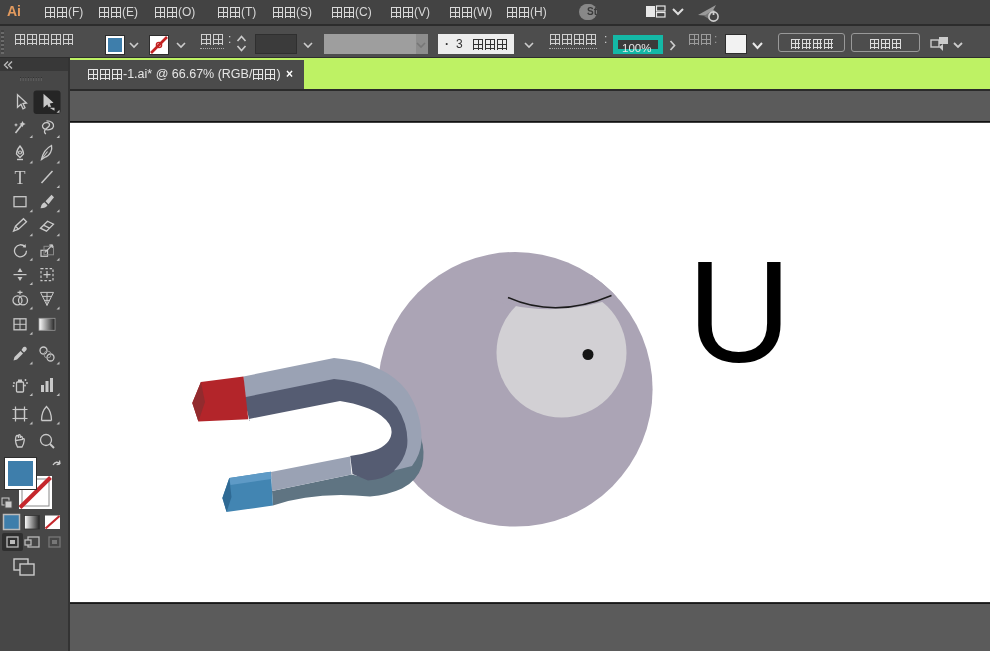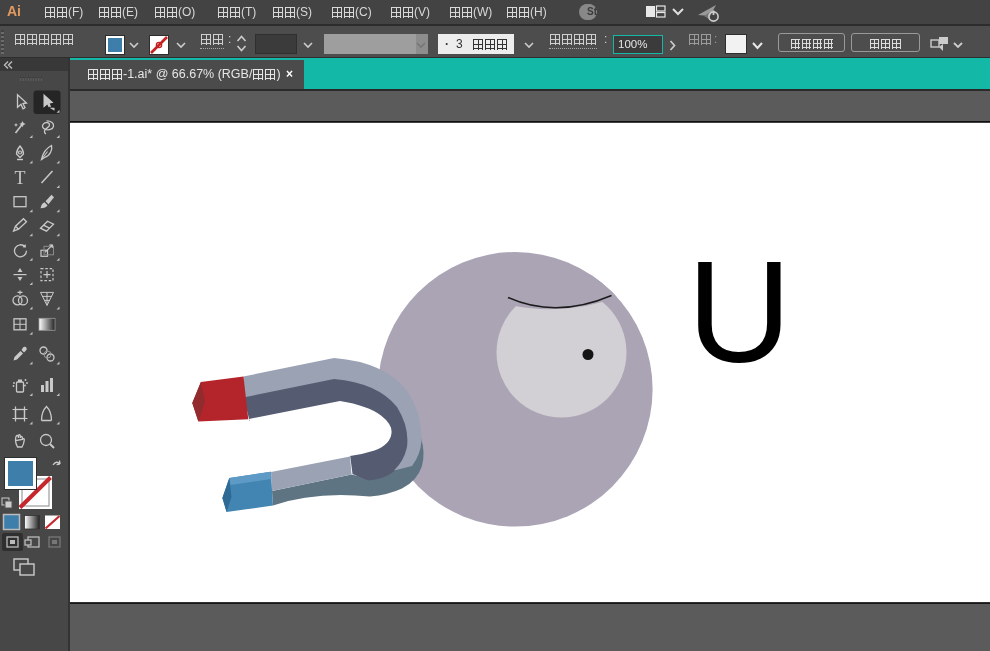--- a/index.html
+++ b/index.html
@@ -16,21 +16,21 @@
 .c.sm{width:9px;height:9.5px;}
 
 #menubar{left:0;top:0;width:990px;height:24px;background:#434343;color:#d8d8d8;font-size:12px;}
 #menubar .item{position:absolute;top:5px;font-size:12px;letter-spacing:0;}
 #ailogo{position:absolute;left:7px;top:3px;color:#e29a5e;font-weight:bold;font-size:14px;}
 .badge{position:absolute;top:4px;width:17px;height:16px;background:#888;color:#3a3a3a;font-size:10px;font-weight:bold;text-align:right;line-height:16px;border-radius:8px;}
 #mline{left:0;top:24px;width:990px;height:2px;background:#2c2c2c;}
 
 #optbar{left:0;top:26px;width:990px;height:32px;background:#4d4d4d;border-bottom:1px solid #2e2e2e;color:#cfcfcf;font-size:12px;}
 
-#tabstrip{left:0;top:58px;width:990px;height:33px;background:#14b8a6;}
+#tabstrip{left:0;top:58px;width:990px;height:33px;background:#bef264;}
 #tab{position:absolute;left:70px;top:2px;width:234px;height:29px;background:#4b4b4b;color:#e5e5e5;font-size:12.5px;line-height:28px;padding-left:17px;}
 #tabline{position:absolute;left:70px;top:31px;width:920px;height:3px;background:#2a2a2a;}
 
 #toolhead{left:0;top:58px;width:68px;height:13px;background:#383838;}
 #tools{left:0;top:71px;width:68px;height:580px;background:#474747;}
 #paneledge{left:68px;top:58px;width:2px;height:593px;background:#333;}
 
 #canvas{left:70px;top:91px;width:920px;height:560px;background:#5b5b5b;}
 </style></head>
 <body>
@@ -101,21 +101,21 @@
 
  <div class="abs" style="left:438px;top:8px;width:76px;height:20px;background:#ededed;color:#333;font-size:12px;line-height:20px;">
    <span style="margin-left:7px;font-weight:bold">·</span><span style="margin-left:7px">3</span>
    <i class="c" style="margin-left:7px"></i><i class="c"></i><i class="c"></i>
  </div>
  <svg class="abs" style="left:524px;top:16px" width="10" height="7" viewBox="0 0 10 7">
         <path d="M1,1 L5,5 L9,1" stroke="#ccc" stroke-width="1.6" fill="none"></path>
       </svg>
  <div class="abs" style="left:549px;top:6px;border-bottom:1px dotted #aaa;padding-bottom:2px"><i class="c"></i><i class="c"></i><i class="c"></i><i class="c"></i></div>
  <div class="abs" style="left:604px;top:6px">:</div>
- <div class="abs" style="left:613px;top:8.5px;width:50px;height:19px;background:#3b3b3b;border:1px solid #14b8a6;color:#e6e6e6;font-size:11.5px;line-height:17px;padding-left:4px">100%</div>
+ <div class="abs" style="left:613px;top:8.5px;width:50px;height:19px;background:#3b3b3b;border:5px solid #14b8a6;color:#e6e6e6;font-size:11.5px;line-height:17px;padding-left:4px">100%</div>
  <svg class="abs" style="left:669px;top:14px" width="7" height="11" viewBox="0 0 7 11">
         <path d="M1.5,1 L5.5,5.5 L1.5,10" stroke="#ccc" stroke-width="1.7" fill="none"></path>
       </svg>
  <div class="abs" style="left:688px;top:6px;color:#9b9b9b"><i class="c"></i><i class="c"></i></div>
  <div class="abs" style="left:714px;top:6px;color:#9b9b9b">:</div>
  <div class="abs" style="left:726px;top:9px;width:20px;height:18px;background:#f2f2f2;outline:1px solid #2e2e2e"></div>
  <svg class="abs" style="left:752px;top:16px" width="11" height="8" viewBox="0 0 11 8">
         <path d="M1,1 L5.5,6 L10,1" stroke="#e8e8e8" stroke-width="2" fill="none"></path>
       </svg>
  <div class="abs" style="left:778px;top:7px;width:67px;height:19px;border:1px solid #999;border-radius:3px;text-align:center;padding-top:2px;color:#dcdcdc"><i class="c sm"></i><i class="c sm"></i><i class="c sm"></i><i class="c sm"></i></div>

